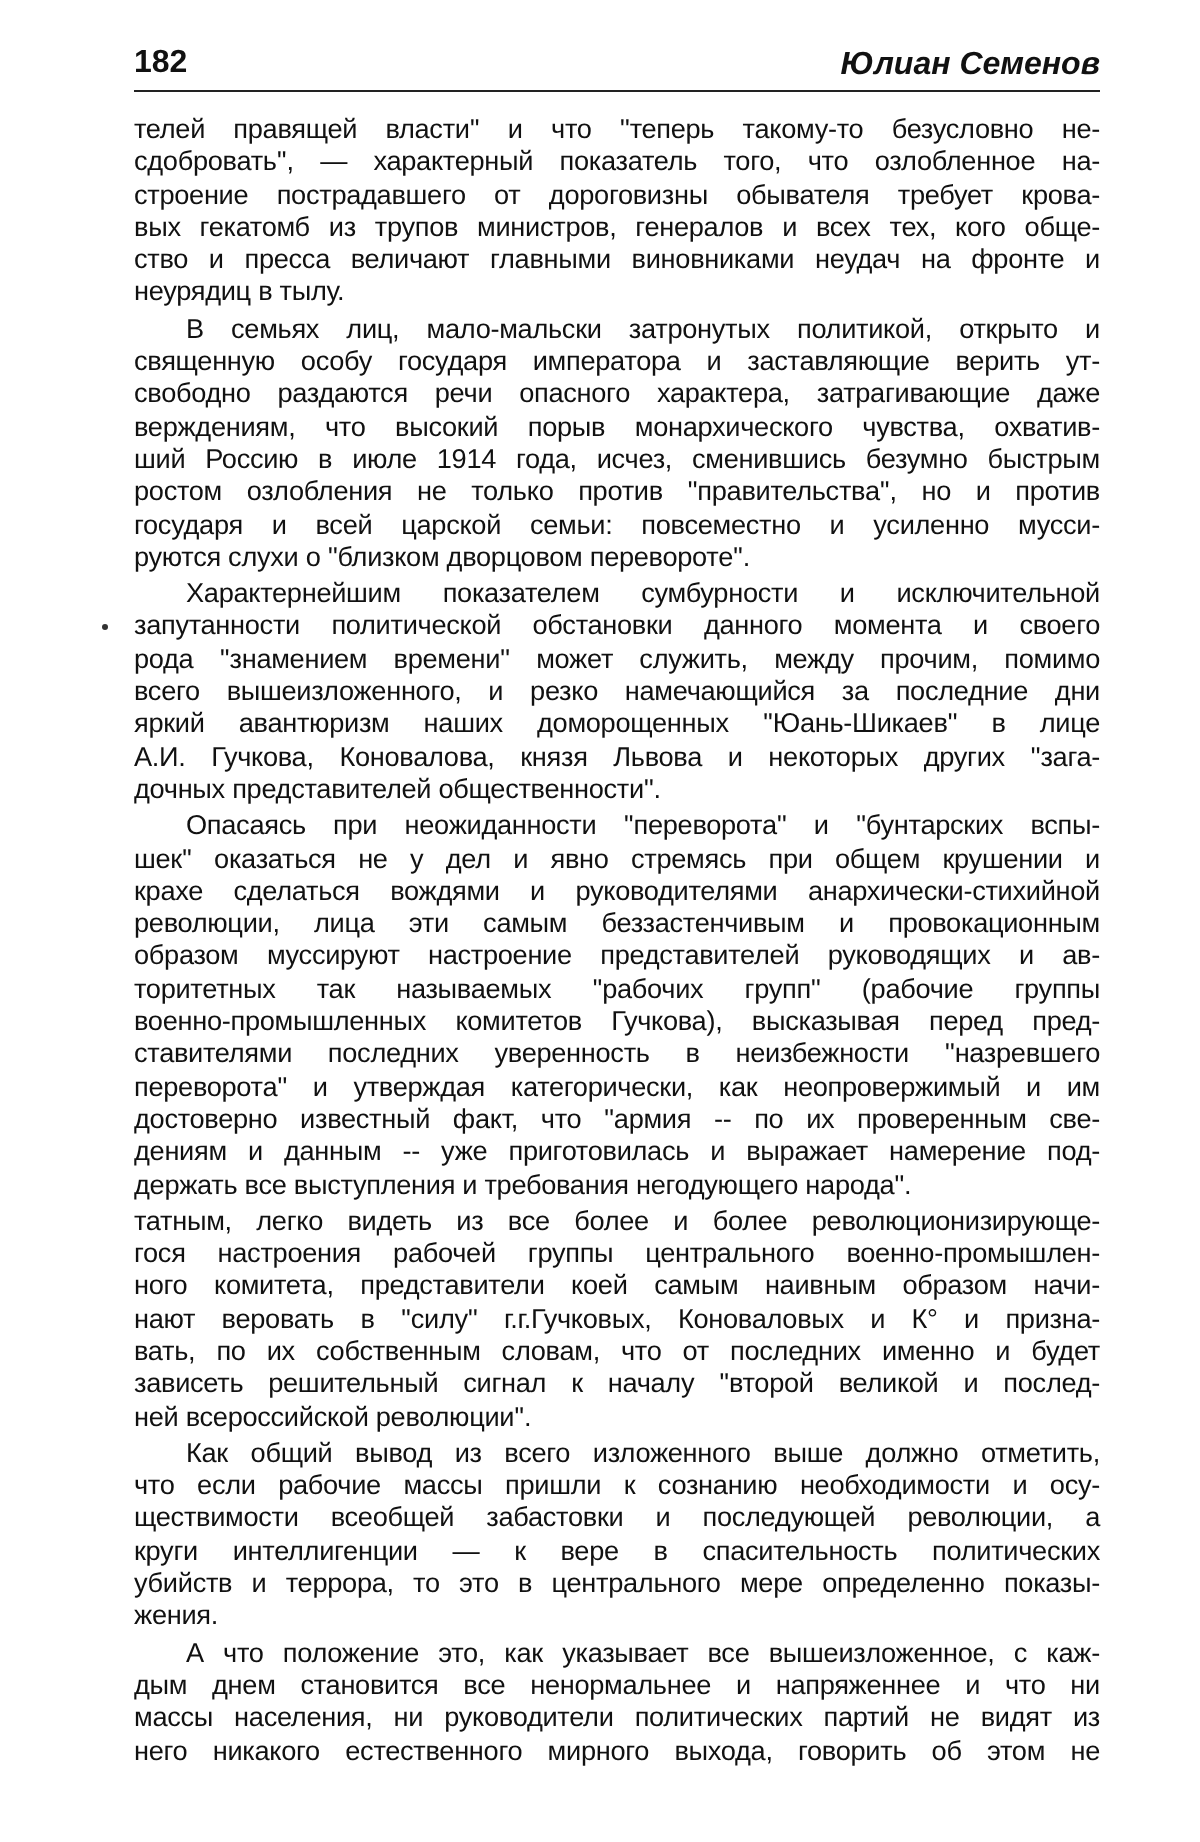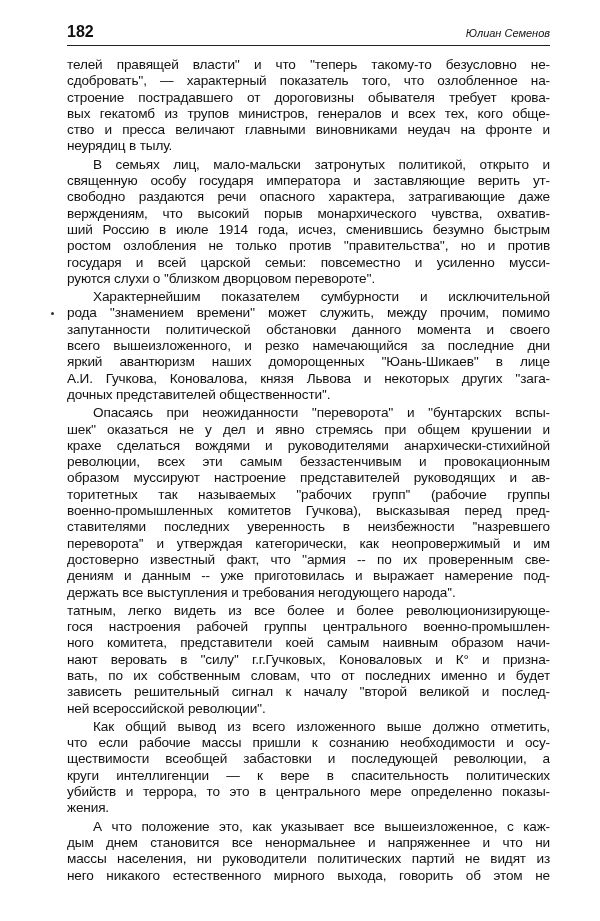--- a/index.html
+++ b/index.html
@@ -1,20 +1,20 @@
 <!DOCTYPE html>
 <html><head>
 <meta charset="utf-8">
 <style>
   html, body { margin: 0; padding: 0; background: #ffffff; }
   body { width: 600px; height: 921px; position: relative; overflow: hidden; color: #111111; }
   .page { position: absolute; left: 0; top: 0; width: 600px; height: 921px; background: #ffffff; }
   .header { position: absolute; left: 67px; top: 22px; width: 483px; height: 22px; }
   .page-number { position: absolute; left: 0; top: 0; font-family: "Liberation Sans", sans-serif; font-weight: bold; font-size: 16px; line-height: 20px; }
-  .running-head { position: absolute; right: 0; top: 3px; font-family: "Liberation Sans", sans-serif; font-weight: normal; font-style: italic; font-size: 11px; line-height: 16px; text-align: right; }
+  .running-head { position: absolute; right: 0; top: 3px; font-family: "Liberation Sans", sans-serif; font-weight: bold; font-style: italic; font-size: 16px; line-height: 16px; text-align: right; }
   .rule { position: absolute; left: 67px; top: 45px; width: 483px; height: 0; border-top: 1.2px solid #222222; }
   .body { position: absolute; left: 67px; top: 57px; width: 483px; font-family: "Liberation Sans", sans-serif; font-size: 13.6px; }
   .line { display: block; height: 16.3px; line-height: 16.3px; white-space: nowrap; text-align: justify; text-align-last: justify; letter-spacing: -0.15px; }
   .line.last { text-align-last: left; }
   .line.indent { padding-left: 26px; }
   .para-gap { display: block; height: 2px; }
   .stray-dot { position: absolute; left: 51px; top: 312px; width: 3px; height: 3px; border-radius: 50%; background: #333333; }
 </style>
 </head>
 <body>
@@ -43,33 +43,33 @@
         <span class="line">свободно раздаются речи опасного характера, затрагивающие даже</span>
         <span class="line">верждениям, что высокий порыв монархического чувства, охватив-</span>
         <span class="line">ший Россию в июле 1914 года, исчез, сменившись безумно быстрым</span>
         <span class="line">ростом озлобления не только против ''правительства'', но и против</span>
         <span class="line">государя и всей царской семьи: повсеместно и усиленно мусси-</span>
         <span class="line last">руются слухи о ''близком дворцовом перевороте''.</span>
       </div>
       <span class="para-gap"></span>
       <div class="paragraph">
         <span class="line indent">Характернейшим показателем сумбурности и исключительной</span>
+        <span class="line">запутанности политической обстановки данного момента и своего</span>
         <span class="line">рода ''знамением времени'' может служить, между прочим, помимо</span>
-        <span class="line">запутанности политической обстановки данного момента и своего</span>
         <span class="line">всего вышеизложенного, и резко намечающийся за последние дни</span>
         <span class="line">яркий авантюризм наших доморощенных ''Юань-Шикаев'' в лице</span>
         <span class="line">А.И. Гучкова, Коновалова, князя Львова и некоторых других ''зага-</span>
         <span class="line last">дочных представителей общественности''.</span>
       </div>
       <span class="para-gap"></span>
       <div class="paragraph">
         <span class="line indent">Опасаясь при неожиданности ''переворота'' и ''бунтарских вспы-</span>
         <span class="line">шек'' оказаться не у дел и явно стремясь при общем крушении и</span>
         <span class="line">крахе сделаться вождями и руководителями анархически-стихийной</span>
-        <span class="line">революции, всех эти самым беззастенчивым и провокационным</span>
+        <span class="line">революции, лица эти самым беззастенчивым и провокационным</span>
         <span class="line">образом муссируют настроение представителей руководящих и ав-</span>
         <span class="line">торитетных так называемых ''рабочих групп'' (рабочие группы</span>
         <span class="line">военно-промышленных комитетов Гучкова), высказывая перед пред-</span>
         <span class="line">ставителями последних уверенность в неизбежности ''назревшего</span>
         <span class="line">переворота'' и утверждая категорически, как неопровержимый и им</span>
         <span class="line">достоверно известный факт, что ''армия -- по их проверенным све-</span>
         <span class="line">дениям и данным -- уже приготовилась и выражает намерение под-</span>
         <span class="line last">держать все выступления и требования негодующего народа''.</span>
       </div>
       <span class="para-gap"></span>

